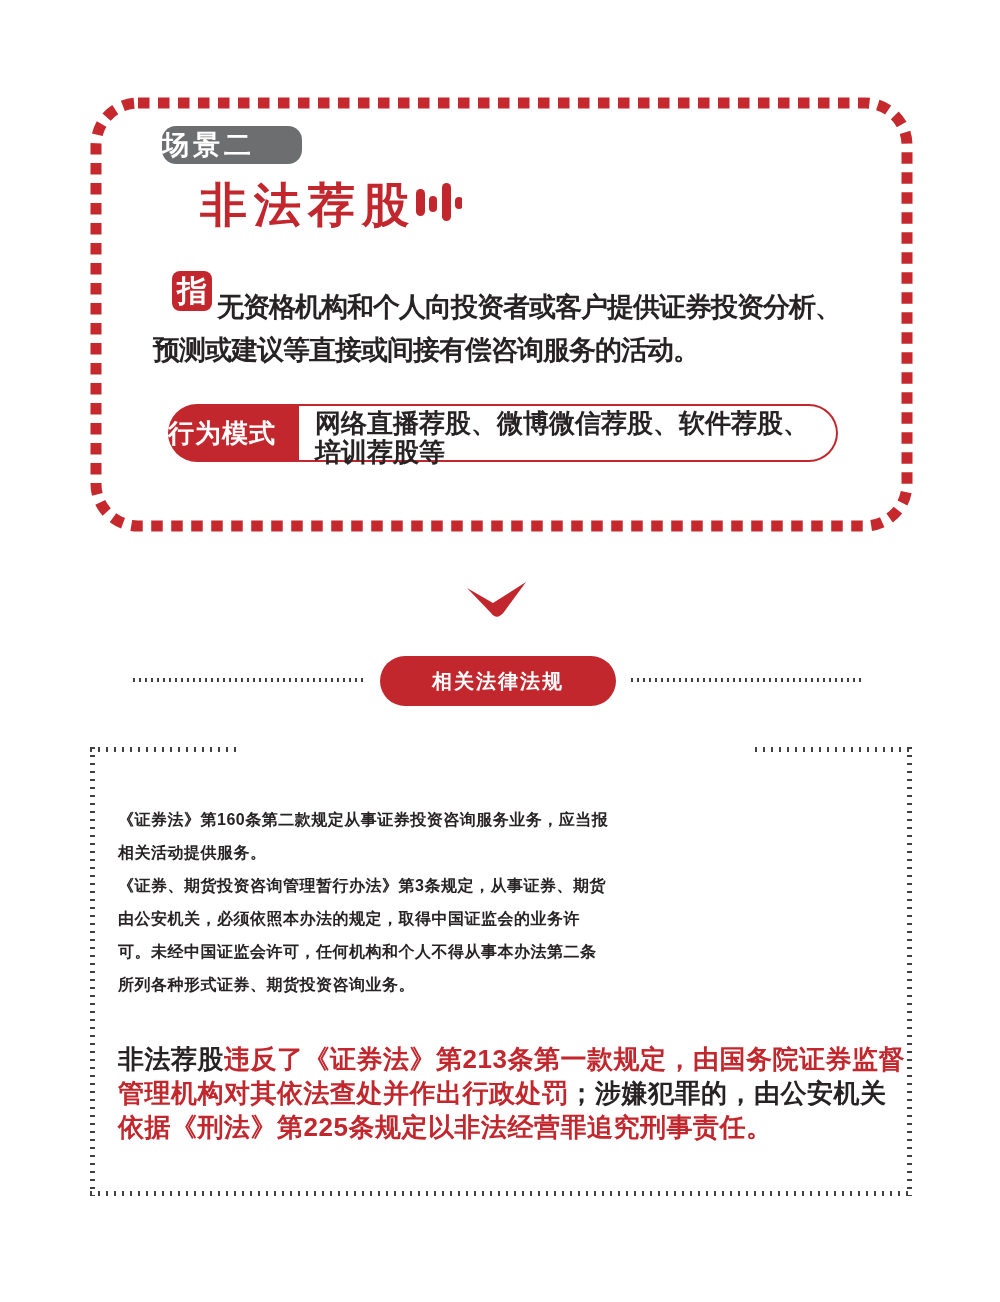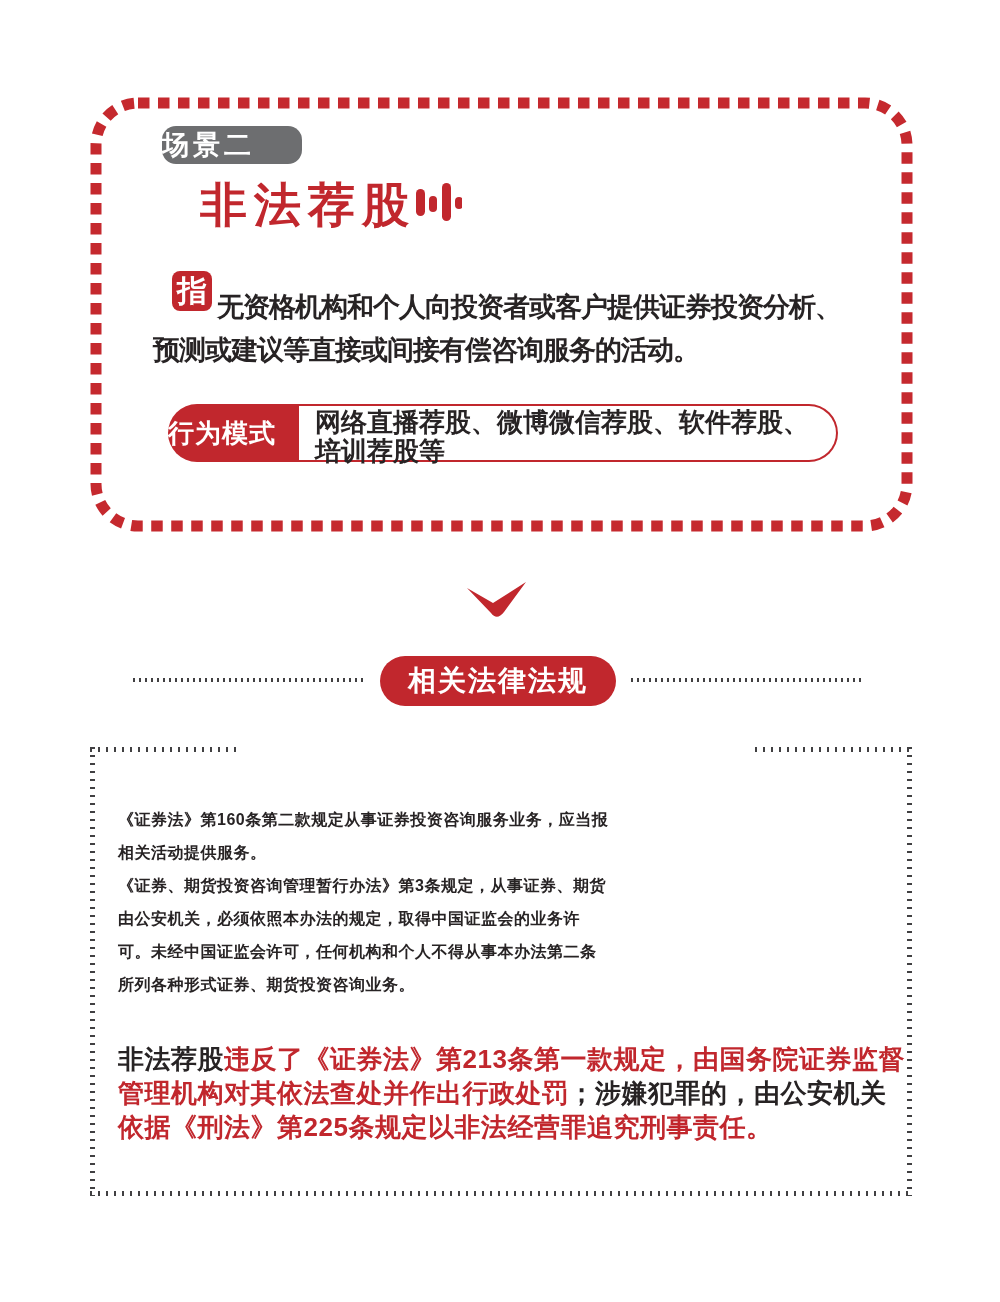--- a/index.html
+++ b/index.html
@@ -45,31 +45,31 @@
 
   .behavior-row{left:78px;top:307px;width:670px;height:58px;}
   .behavior-label{
     position:absolute;left:0;top:0;width:131px;height:58px;
     background:var(--red);border-radius:29px 0 0 29px;
     color:var(--white);font-size:26px;line-height:58px;text-align:left;letter-spacing:1px;
   }
   .behavior-pill{
     position:absolute;left:131px;top:0;right:0;bottom:0;
     border:2px solid var(--red);border-left:none;border-radius:0 29px 29px 0;
-    padding:4px 0 0 16px;background:#fff;font-family:Liberation Serif, serif;
+    padding:4px 0 0 16px;background:#fff;
   }
   .behavior-line{font-size:26px;line-height:26px;white-space:nowrap;color:var(--dark);}
   .behavior-line + .behavior-line{margin-top:3px;}
 
   
   #chevron{left:466px;top:582px;width:64px;height:38px;}
   #section-pill{
     left:380px;top:656px;width:236px;height:50px;
     background:var(--red);border-radius:25px;
-    color:var(--white);font-size:28px;line-height:50px;text-align:center;letter-spacing:2px;
+    color:var(--white);font-size:20px;line-height:50px;text-align:center;letter-spacing:2px;
   }
   .dot-line{
     top:678px;height:4px;
     background:repeating-linear-gradient(90deg,var(--dot) 0 2px,transparent 2px 6px);
   }
   #dot-line-left{left:133px;width:232px;}
   #dot-line-right{left:631px;width:231px;}
 
   
   #legal-box{left:90px;top:747px;width:822px;height:449px;}

